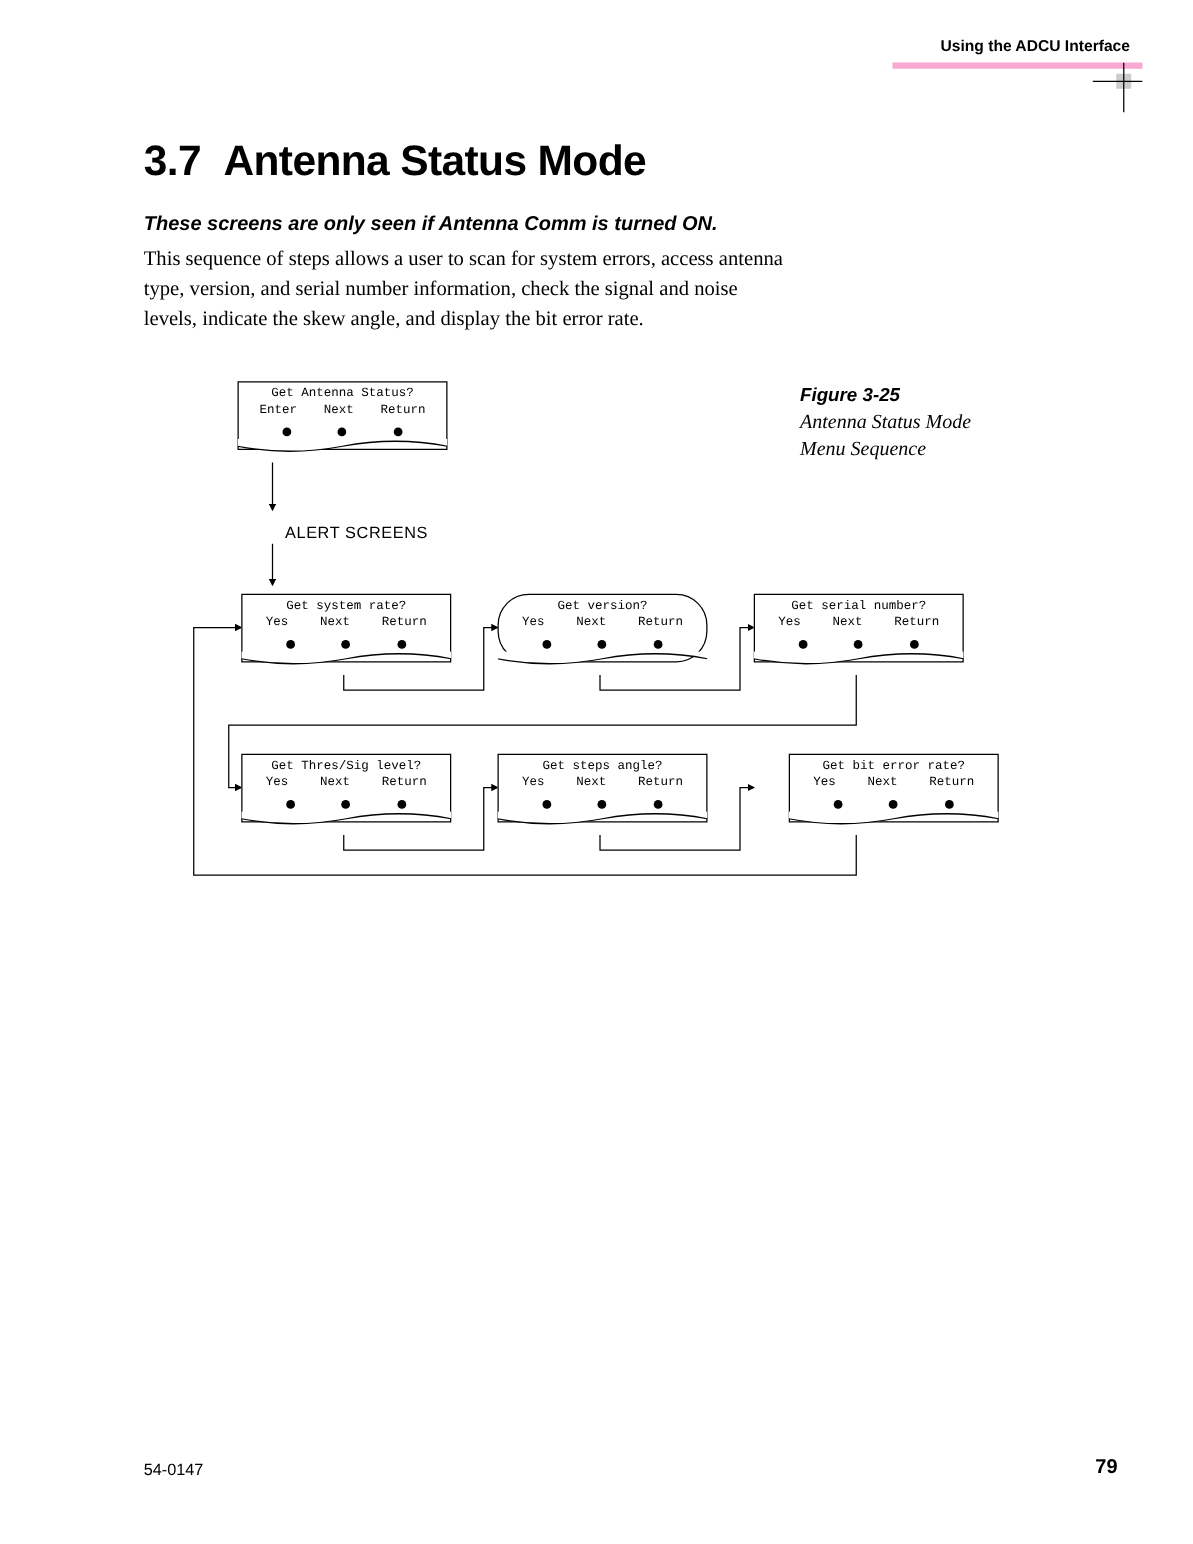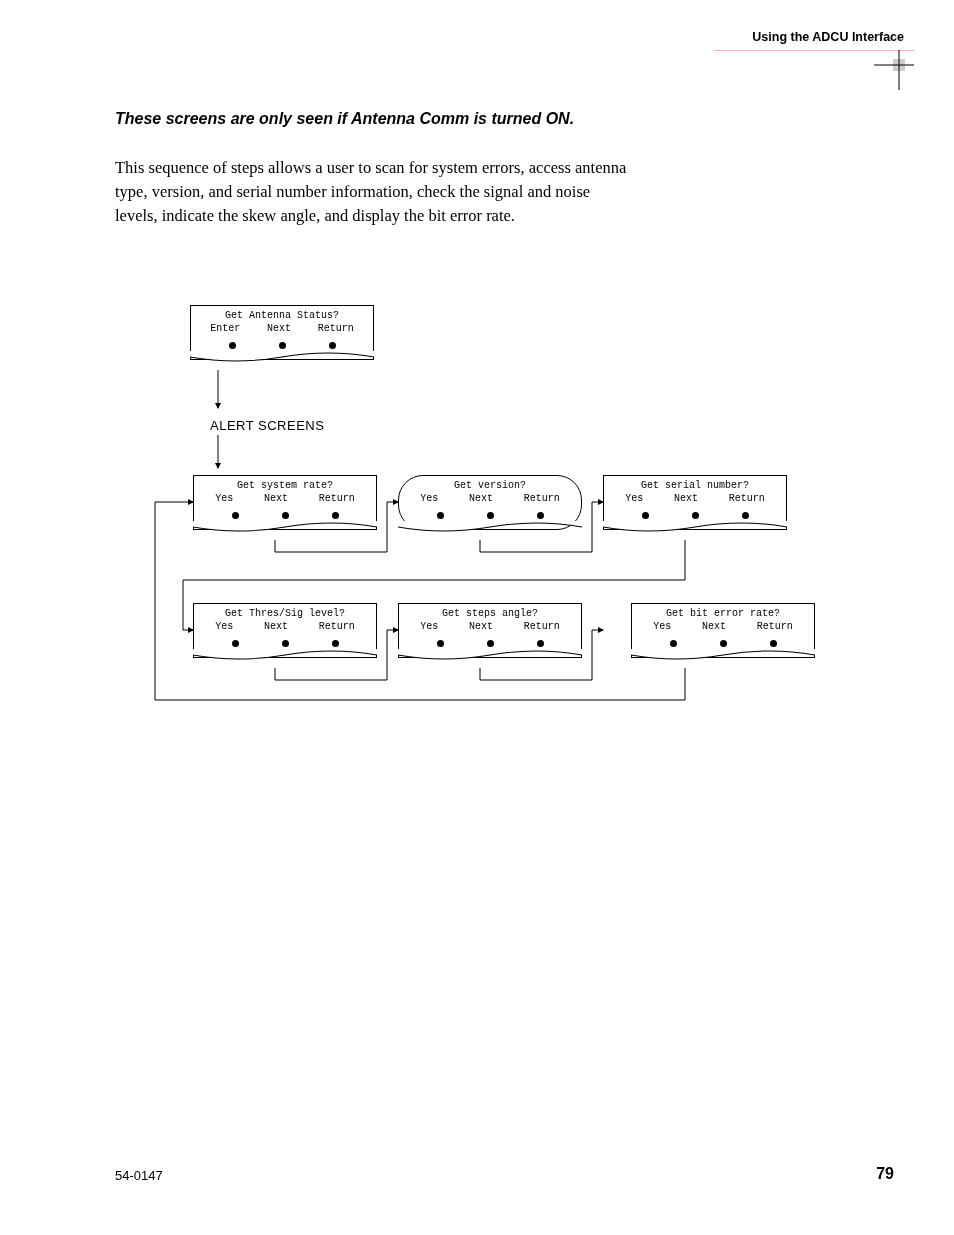--- a/index.html
+++ b/index.html
@@ -17,21 +17,21 @@
     right: 40px;
     width: 200px;
   }
   .header-text {
     font-family: Arial, Helvetica, sans-serif;
     font-weight: bold;
     font-size: 12.5px;
     text-align: right;
     padding-right: 10px;
     padding-bottom: 6px;
-    border-bottom: 1px solid #f9a8d4;
+    border-bottom: 5px solid #f9a8d4;
   }
   .crop-mark {
     position: absolute;
     top: 50px;
     right: 40px;
     width: 40px;
     height: 40px;
   }
   .content {
     position: absolute;
@@ -45,21 +45,21 @@
     font-size: 34px;
     margin-bottom: 22px;
     letter-spacing: -0.5px;
   }
   .section-num { margin-right: 18px; }
   .subheading {
     font-family: Arial, Helvetica, sans-serif;
     font-weight: bold;
     font-style: italic;
     font-size: 16px;
-    margin-bottom: 28px;
+    margin-bottom: 6px;
   }
   .body-text {
     font-size: 16.5px;
     line-height: 1.45;
     max-width: 520px;
   }
   .figure-area {
     position: absolute;
     left: 115px;
     top: 300px;
@@ -81,21 +81,21 @@
     margin-bottom: 2px;
   }
   .figure-title {
     font-style: italic;
     line-height: 1.35;
   }
   .menu-box {
     position: absolute;
     border: 1px solid #000;
     background: #fff;
-    width: 184px;
+    width: 168px;
     padding: 4px 0 10px 0;
   }
   .menu-title {
     font-family: 'Courier New', monospace;
     font-size: 10px;
     text-align: center;
     margin-bottom: 2px;
   }
   .menu-row {
     display: flex;
@@ -121,20 +121,21 @@
     bottom: -6px;
     width: calc(100% + 2px);
     height: 14px;
     overflow: hidden;
   }
   .alert-label {
     position: absolute;
     font-family: Arial, Helvetica, sans-serif;
     font-size: 13px;
     letter-spacing: 0.5px;
+    margin-left: 18px;
   }
   .footer-left {
     position: absolute;
     left: 115px;
     bottom: 52px;
     font-family: Arial, Helvetica, sans-serif;
     font-size: 13px;
   }
   .footer-right {
     position: absolute;
@@ -151,26 +152,34 @@
 <div class="header-region">
   <div class="header-text">Using the ADCU Interface</div>
 </div>
 <svg class="crop-mark" viewBox="0 0 40 40">
   <rect x="19" y="9" width="12" height="12" fill="#ccc"></rect>
   <line x1="0" y1="15" x2="40" y2="15" stroke="#000" stroke-width="1"></line>
   <line x1="25" y1="0" x2="25" y2="40" stroke="#000" stroke-width="1"></line>
 </svg>
 
 <div class="content">
+  <h1 class="section-title">
+    <span class="section-num">3.7</span><span>Antenna Status Mode</span>
+  </h1>
   <div class="subheading">These screens are only seen if Antenna Comm is turned ON.</div>
   <p class="body-text">This sequence of steps allows a user to scan for system errors, access antenna type, version, and serial number information, check the signal and noise levels, indicate the skew angle, and display the bit error rate.</p>
 </div>
 
 <div class="figure-area">
 
+  <div class="figure-caption">
+    <div class="figure-num">Figure 3-25</div>
+    <div class="figure-title">Antenna Status Mode</div>
+    <div class="figure-title">Menu Sequence</div>
+  </div>
 
   <svg width="760" height="420" style="position:absolute;left:0;top:0">
     <defs>
       <marker id="ah" markerWidth="6" markerHeight="6" refX="5" refY="3" orient="auto">
         <path d="M0,0 L6,3 L0,6 Z" fill="#000"></path>
       </marker>
     </defs>
 
     <line x1="103" y1="70" x2="103" y2="108" stroke="#000" stroke-width="1" marker-end="url(#ah)"></line>
     <line x1="103" y1="135" x2="103" y2="168" stroke="#000" stroke-width="1" marker-end="url(#ah)"></line>

